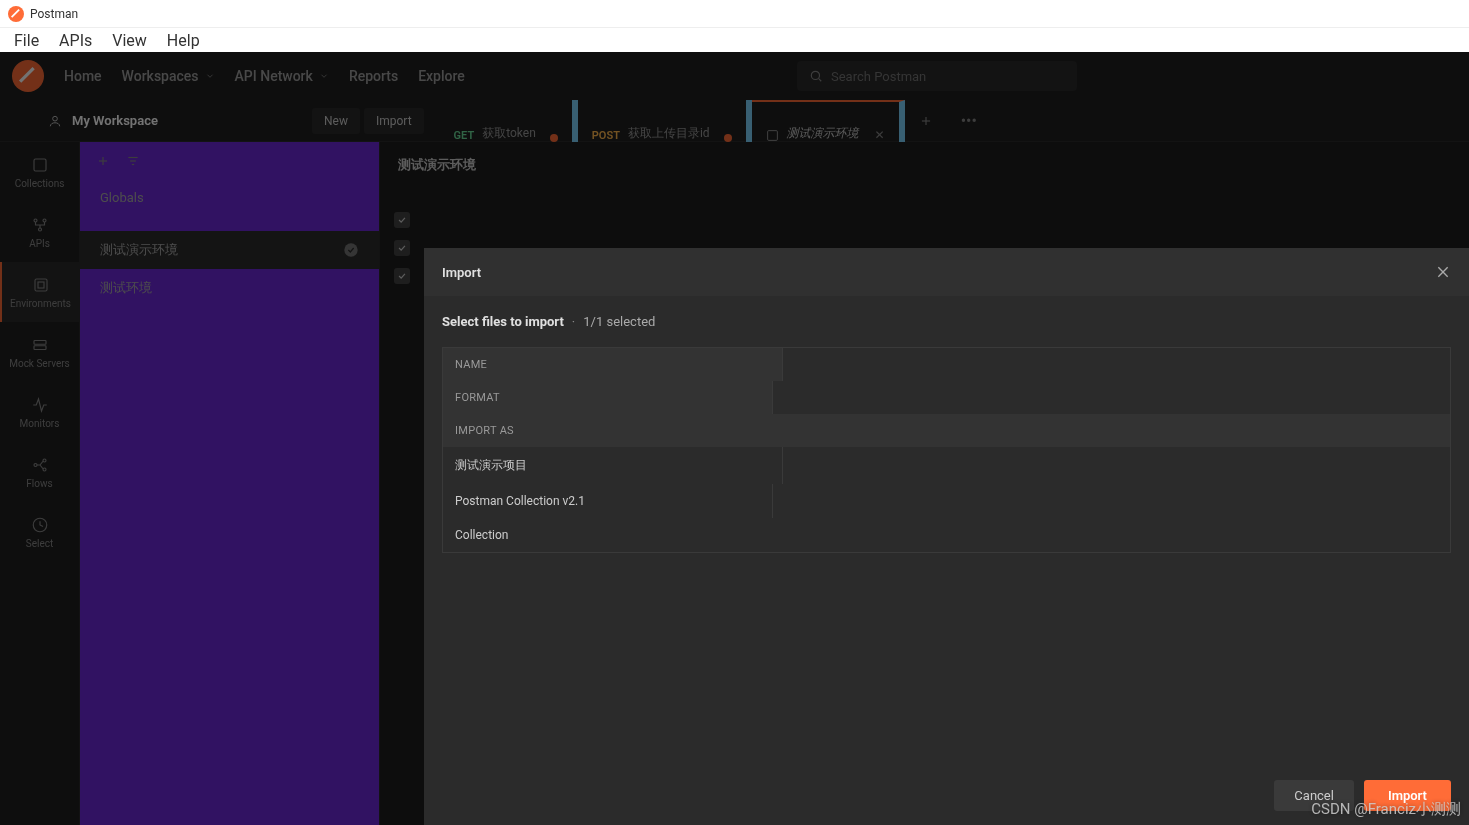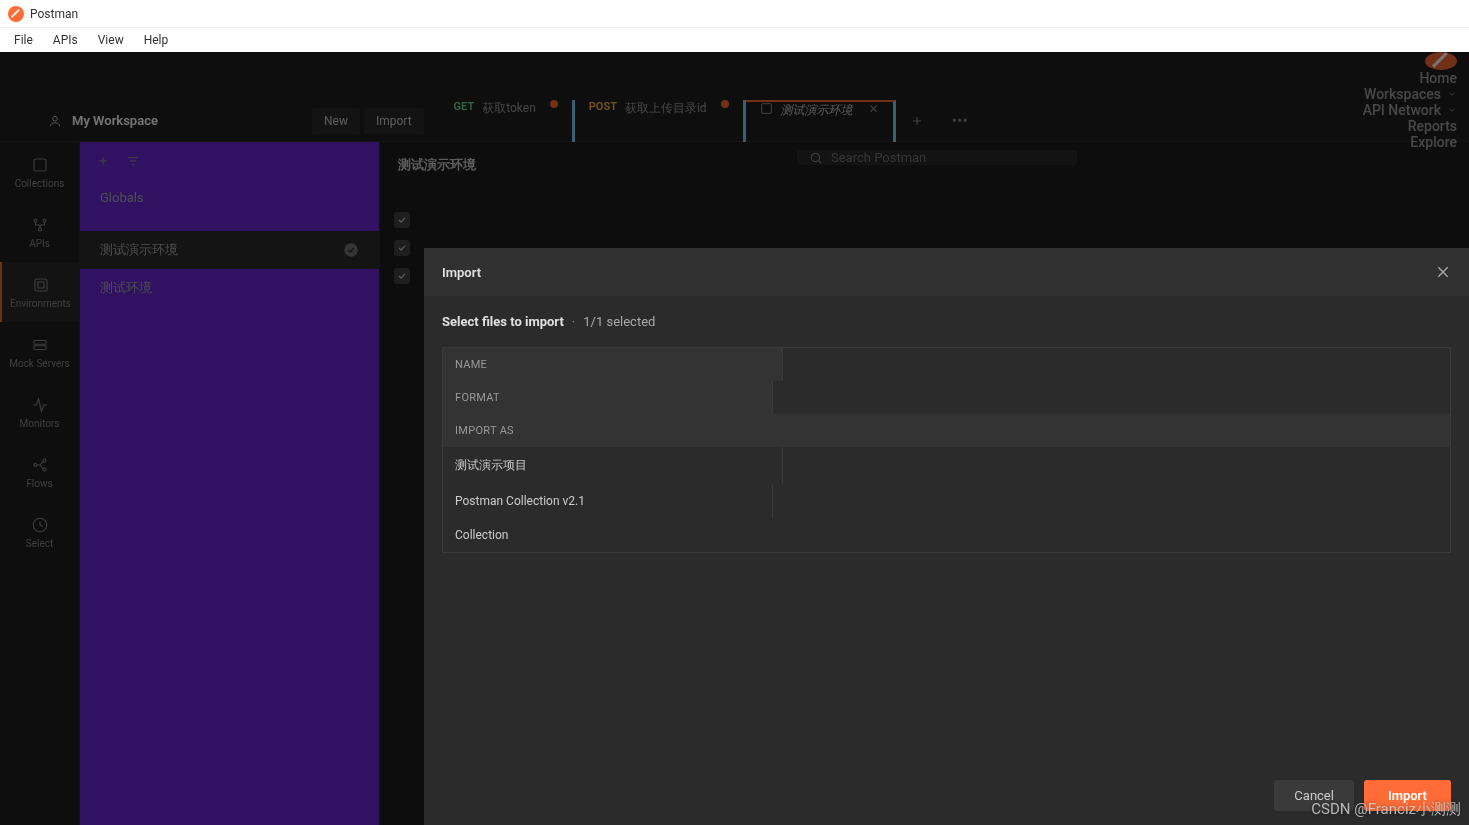--- a/index.html
+++ b/index.html
@@ -4,40 +4,40 @@
 <style>
 * { margin: 0; padding: 0; box-sizing: border-box; font-family: -apple-system, BlinkMacSystemFont, "Segoe UI", Roboto, sans-serif; }
 body { width: 1469px; height: 825px; background: #fff; overflow: hidden; position: relative; }
 
 .titlebar { height: 28px; display: flex; align-items: center; padding: 0 8px; background: #fff; border-bottom: 1px solid #eee; }
 .titlebar-icon { width: 16px; height: 16px; background: #ff6c37; border-radius: 50%; display: flex; align-items: center; justify-content: center; margin-right: 6px; }
 .titlebar-icon svg { width: 10px; height: 10px; fill: #fff; }
 .titlebar-text { font-size: 12px; color: #333; }
 
 .menubar { height: 24px; display: flex; align-items: center; padding: 0 4px; background: #fff; }
-.menubar-item { padding: 2px 10px; font-size: 12px; color: #333; cursor: pointer; }
+.menubar-item { padding: 2px 10px; font-size: 16px; color: #333; cursor: pointer; }
 
 .app { position: relative; height: calc(825px - 52px); background: #212121; }
 .dim-overlay { position: absolute; inset: 0; background: rgba(0,0,0,0.55); z-index: 5; pointer-events: none; }
 
-.topnav { height: 48px; background: #212121; display: flex; align-items: flex-end; padding: 0 12px; position: relative; flex-direction: column; }
+.topnav { height: 48px; background: #212121; display: flex; align-items: center; padding: 0 12px; gap: 20px; position: relative; }
 .logo { width: 32px; height: 32px; background: #ff6c37; border-radius: 50%; display: flex; align-items: center; justify-content: center; }
 .logo svg { width: 18px; height: 18px; fill: #fff; }
 .nav-link { color: #a0a0a0; font-size: 14px; font-weight: 500; display: flex; align-items: center; gap: 6px; cursor: pointer; }
 .search-box { margin-left: auto; margin-right: 380px; width: 280px; height: 30px; background: #2a2a2a; border-radius: 4px; display: flex; align-items: center; padding: 0 12px; gap: 8px; }
 .search-box svg { width: 14px; height: 14px; stroke: #888; fill: none; stroke-width: 2; }
 .search-box input { background: transparent; border: none; color: #888; font-size: 13px; outline: none; flex: 1; }
 
 .subheader { height: 42px; display: flex; align-items: center; border-bottom: 1px solid #2a2a2a; }
 .workspace-label { display: flex; align-items: center; gap: 10px; padding: 0 16px; color: #ffffff; font-size: 13px; font-weight: 600; width: 280px; margin-left: 32px; }
 .workspace-label svg { width: 14px; height: 14px; stroke: #ccc; fill: none; stroke-width: 1.5; }
 .btn-small { background: #2a2a2a; color: #ccc; border: none; padding: 6px 12px; font-size: 12px; border-radius: 3px; cursor: pointer; margin-right: 4px; }
 
 .tabs { display: flex; height: 42px; margin-left: 12px; }
-.tab { display: flex; align-items: flex-start; padding: 0 14px; gap: 8px; font-size: 12px; color: #999; border-right: 3px solid #7dd3fc; position: relative; cursor: pointer; }
+.tab { display: flex; align-items: flex-end; padding: 0 14px; gap: 8px; font-size: 12px; color: #999; border-right: 6px solid #7dd3fc; position: relative; cursor: pointer; }
 .tab.active { border-top: 2px solid #ff6c37; color: #ccc; }
 .method-get { color: #6bdd9a; font-weight: 600; font-size: 11px; }
 .method-post { color: #ffb74d; font-weight: 600; font-size: 11px; }
 .tab-dot { width: 8px; height: 8px; background: #ff6c37; border-radius: 50%; margin-left: 6px; }
 .tab-close { color: #888; margin-left: 8px; }
 .tab-env { font-style: italic; }
 .tab-add { padding: 0 14px; display: flex; align-items: center; color: #888; cursor: pointer; }
 .tab-more { padding: 0 14px; display: flex; align-items: center; color: #888; cursor: pointer; }
 
 .body-area { display: flex; height: calc(100% - 90px); }

